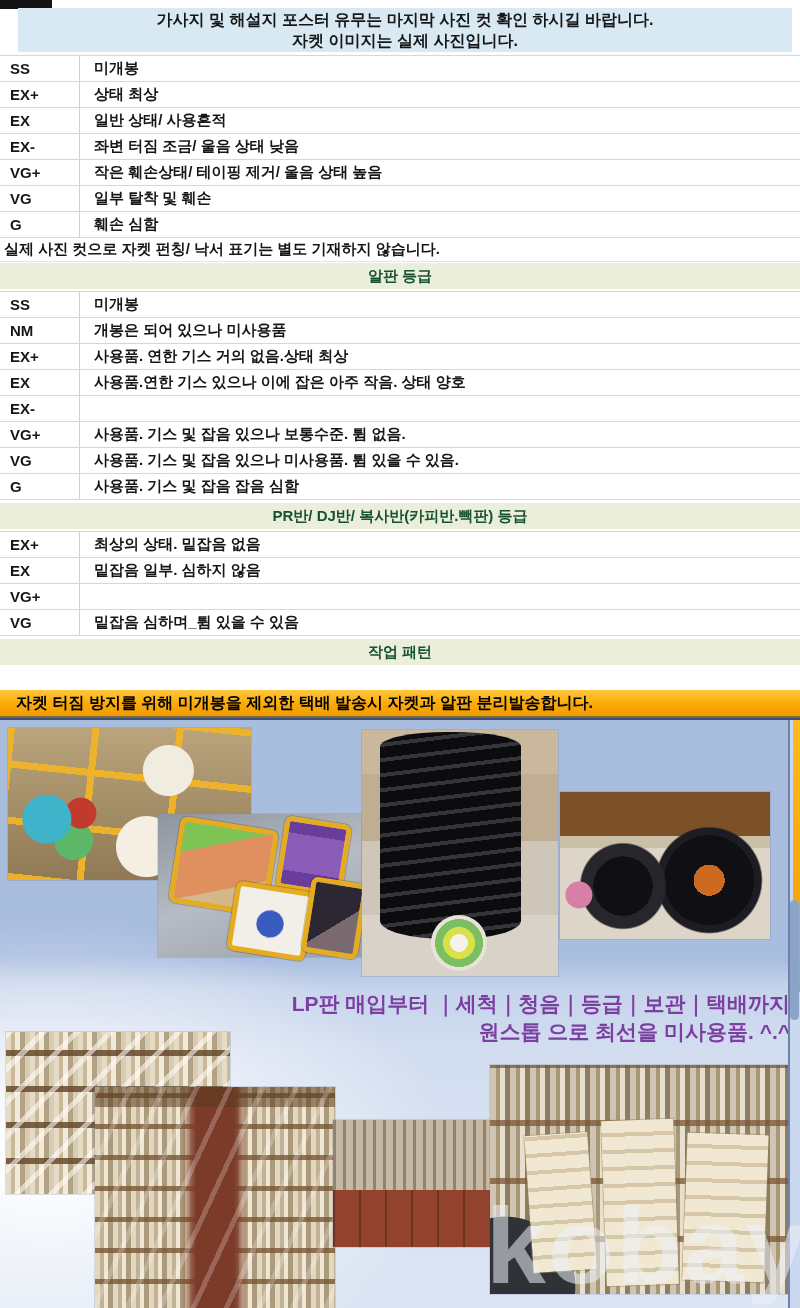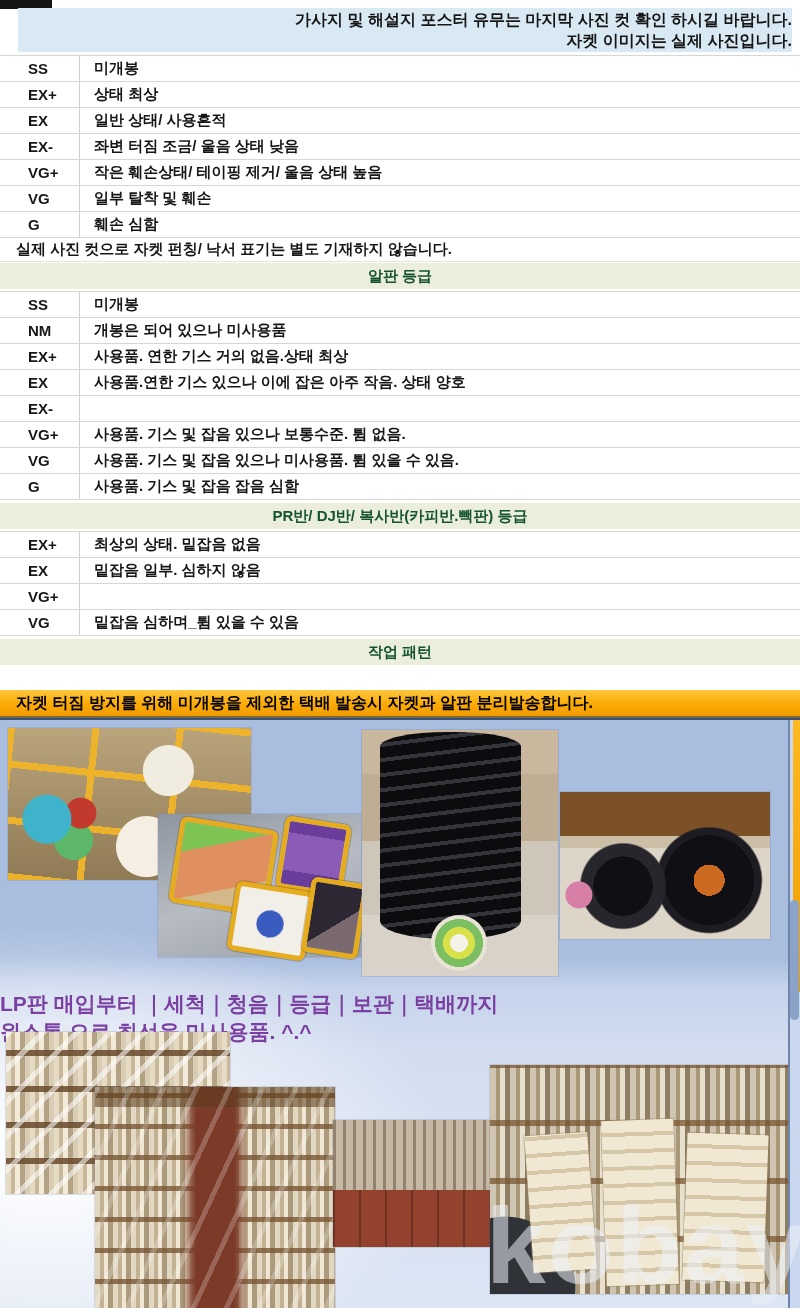--- a/index.html
+++ b/index.html
@@ -4,31 +4,31 @@
 <style>
   html,body{margin:0;padding:0;background:#fff;}
   .page{position:relative;width:800px;height:1308px;overflow:hidden;background:#fff;
         font-family:"Liberation Sans","DejaVu Sans",sans-serif;color:#161616;}
 
   
   .top-fragment{position:absolute;left:0;top:0;width:52px;height:9px;background:#141414;}
 
   
   .banner{position:absolute;left:18px;top:8px;width:774px;height:44px;background:#d9e9f3;
-          text-align:right;font-weight:bold;font-size:16px;line-height:21px;padding-top:1px;box-sizing:border-box;}
+          text-align:center;font-weight:bold;font-size:16px;line-height:21px;padding-top:1px;box-sizing:border-box;}
 
   
   .grades{position:absolute;left:0;width:800px;border-top:1px solid #d6d6d6;}
   .row{display:flex;height:26px;align-items:center;border-bottom:1px solid #d6d6d6;box-sizing:border-box;}
-  .code{width:80px;flex:none;padding-left:28px;box-sizing:border-box;border-right:1px solid #cfcfcf;
+  .code{width:80px;flex:none;padding-left:10px;box-sizing:border-box;border-right:1px solid #cfcfcf;
         font-weight:bold;font-size:15px;height:100%;display:flex;align-items:center;}
   .desc{padding-left:14px;font-weight:bold;font-size:15px;white-space:nowrap;}
   .t1{top:55px;} .t2{top:291px;} .t3{top:531px;}
 
-  .note{position:absolute;left:0;width:800px;font-weight:bold;font-size:15px;display:flex;align-items:center;padding-left:16px;box-sizing:border-box;}
+  .note{position:absolute;left:0;width:800px;font-weight:bold;font-size:15px;display:flex;align-items:center;padding-left:4px;box-sizing:border-box;}
   .note1{top:237px;height:25px;border-bottom:1px solid #e2e2e2;}
   .note2{top:665px;height:24px;}
 
   .sec-header{position:absolute;left:0;width:800px;height:26px;background:#eaeeda;
               display:flex;align-items:center;justify-content:center;font-weight:bold;font-size:15px;color:#14532d;}
   .h-record{top:263px;} .h-pr{top:503px;} .h-work{top:639px;}
 
   
   .warning{position:absolute;left:0;top:690px;width:800px;height:28px;
            background:linear-gradient(180deg,#ffc63e 0%,#fbaa05 55%,#f19b00 100%);
@@ -73,21 +73,21 @@
     background:radial-gradient(circle,#f5f2ea 0 22%,#d8e04a 23% 40%,#7cbf63 41% 60%,#e8e3d6 61%);}
 
   .photo-d{left:560px;top:72px;width:210px;height:147px;
     background:
       radial-gradient(circle at 9% 70%, #d87fa8 0 13px, rgba(0,0,0,0) 14px),
       radial-gradient(circle at 30% 64%, #101014 0 17%, #26262c 17% 24%, rgba(0,0,0,0) 25%),
       radial-gradient(circle at 71% 60%, #cc6a22 0 9%, #101014 9% 26%, #1c1c22 26% 30%, rgba(0,0,0,0) 31%),
       linear-gradient(180deg,#7d5127 0 30%,#cbbfa8 30% 38%,#ddd6c8 38%);}
 
   
-  .promo{position:absolute;left:0;width:790px;text-align:left;font-weight:bold;font-size:21px;color:#7b3fa2;}
+  .promo{position:absolute;left:0;width:790px;text-align:right;font-weight:bold;font-size:21px;color:#7b3fa2;}
   .promo1{top:270px;} .promo2{top:298px;}
 
   
   .photo-p1{left:6px;top:312px;width:224px;height:162px;
     background:
       repeating-linear-gradient(135deg, rgba(255,255,255,.55) 0 5px, rgba(0,0,0,0) 5px 24px),
       repeating-linear-gradient(0deg, rgba(0,0,0,0) 0 30px, rgba(104,74,44,.85) 30px 36px),
       repeating-linear-gradient(90deg,#e6dcc6 0 5px,#c9b899 5px 9px,#f2ead8 9px 14px,#b3a284 14px 19px,#d8ccb4 19px 24px);}
   .photo-p2{left:95px;top:367px;width:240px;height:223px;
     background:

